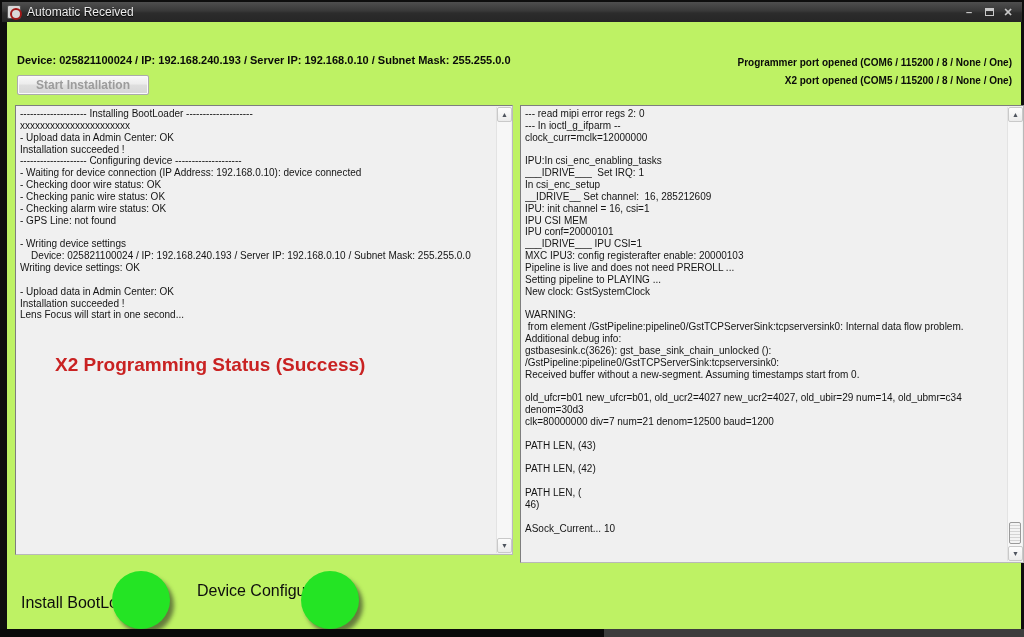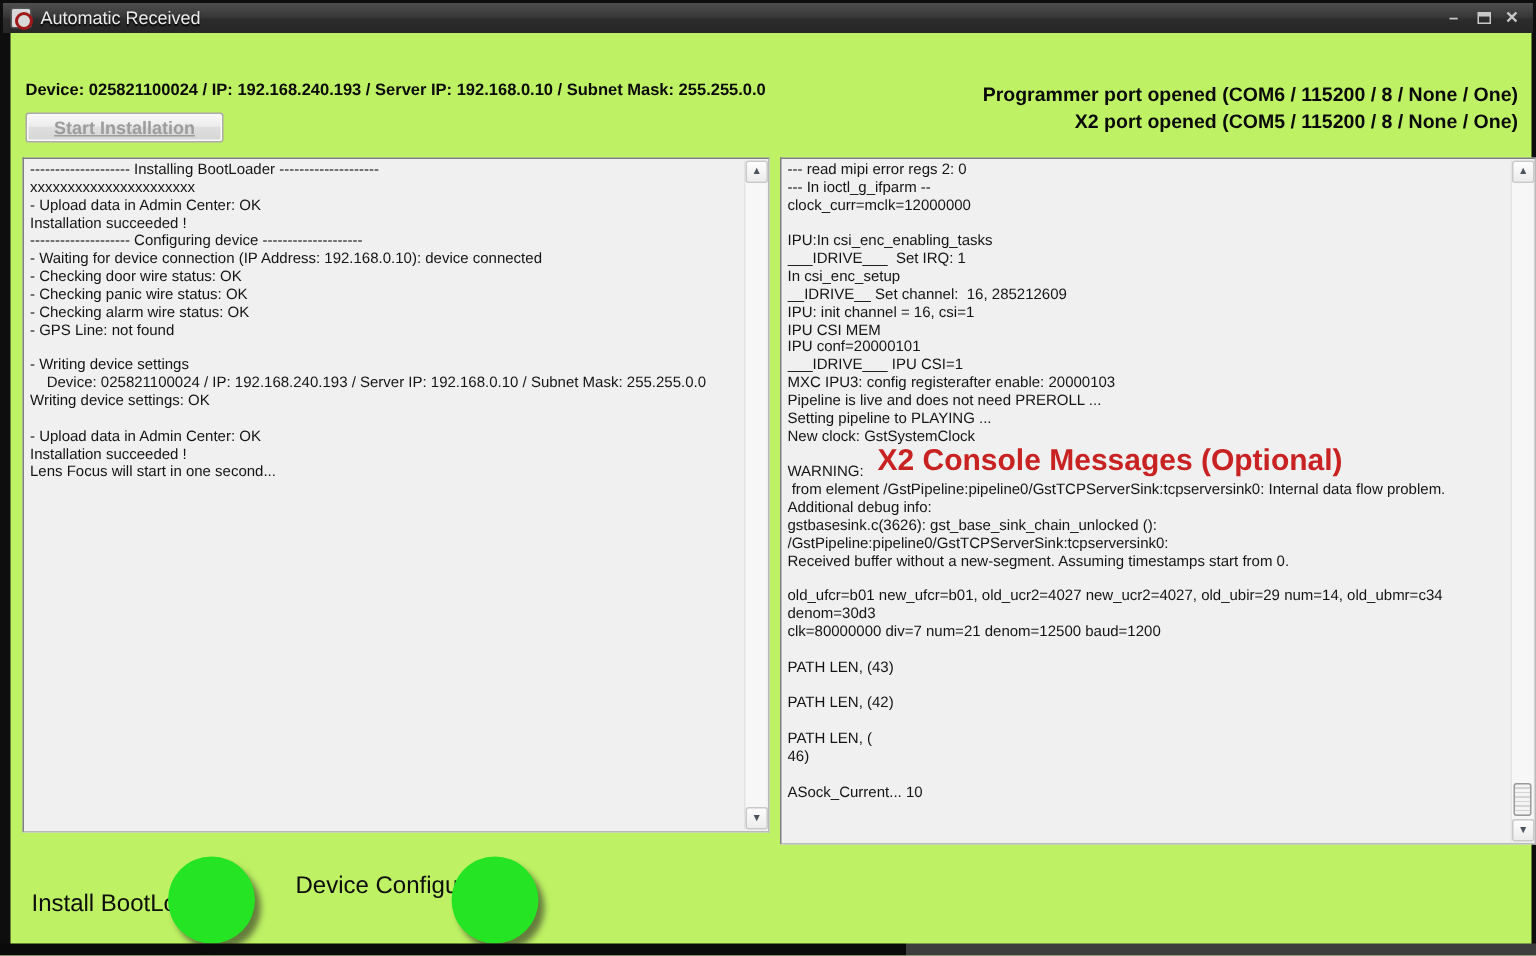--- a/index.html
+++ b/index.html
@@ -19,27 +19,27 @@
     font-weight:bold; text-align:center; line-height:15px; cursor:default; }
   .btn-min { right:44px; }
   .btn-max { right:24px; }
   .btn-max .box { display:inline-block; width:9px; height:8px; border:1px solid #c9c9c9; border-top-width:3px; margin-top:3px; }
   .btn-close { right:5px; }
 
   
   .content { position:absolute; left:7px; top:22px; width:1014px; height:608px; background:#bef264; }
 
   .hdr-left { position:absolute; left:10px; top:32px; font-size:11px; font-weight:bold; color:#0a0a0a; }
-  .hdr-right { position:absolute; right:9px; top:32px; font-size:13px; font-weight:bold; color:#0a0a0a;
+  .hdr-right { position:absolute; right:9px; top:32px; font-size:10px; font-weight:bold; color:#0a0a0a;
     text-align:right; line-height:18px; }
 
   .start-btn { position:absolute; left:10px; top:53px; width:132px; height:20px;
     background:linear-gradient(180deg,#f9f9f9,#ececec 45%,#dedede 50%,#d6d6d6);
     border:1px solid #ababab; border-radius:2px; font-size:12px; font-weight:bold; color:#9c9c9c;
-    font-family:"Liberation Sans", sans-serif; box-shadow:0 0 0 1px #fafafa inset;text-decoration:underline; }
+    font-family:"Liberation Sans", sans-serif; box-shadow:0 0 0 1px #fafafa inset; }
 
   .panel { position:absolute; background:#f0f0f0;
     border:1px solid; border-color:#7e7e7e #b9b9b9 #b9b9b9 #7e7e7e; }
   .panel-left  { left:8px;   top:83px; width:498px; height:450px; }
   .panel-right { left:513px; top:83px; width:504px; height:458px; }
   .log { position:absolute; left:4px; top:2px; right:18px; bottom:2px; overflow:hidden;
     white-space:pre; font-family:"Liberation Sans", sans-serif; font-size:10px;
     line-height:11.85px; color:#141414; }
 
   
@@ -154,21 +154,21 @@
 46)
 
 ASock_Current... 10</div>
       <div class="vscroll">
         <div class="sc-btn sc-up">▲</div>
         <div class="sc-thumb"></div>
         <div class="sc-btn sc-down">▼</div>
       </div>
     </div>
 
-    <div class="annotation ann-right" style="color: rgb(201, 34, 34);">X2 Console Messages (Optional)</div>
+    <div class="annotation ann-left" style="color: rgb(201, 34, 34);">X2 Programming Status (Success)</div>
 
     <div class="foot-label lbl-bl">Install BootLoader</div>
     <div class="indicator ind-bl" style="background: rgb(36, 228, 36);"></div>
     <div class="foot-label lbl-dc">Device Configuration</div>
     <div class="indicator ind-dc" style="background: rgb(36, 228, 36);"></div>
   </div>
 
   <div class="bottom-strip-left"></div>
   <div class="bottom-strip-right"></div>
 </div>

